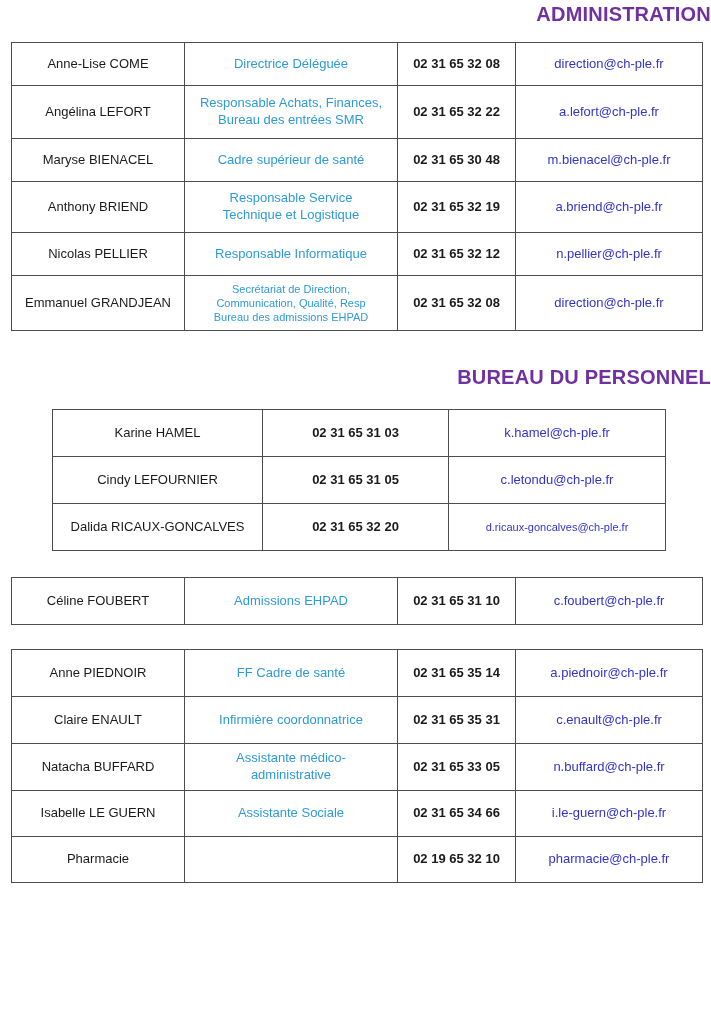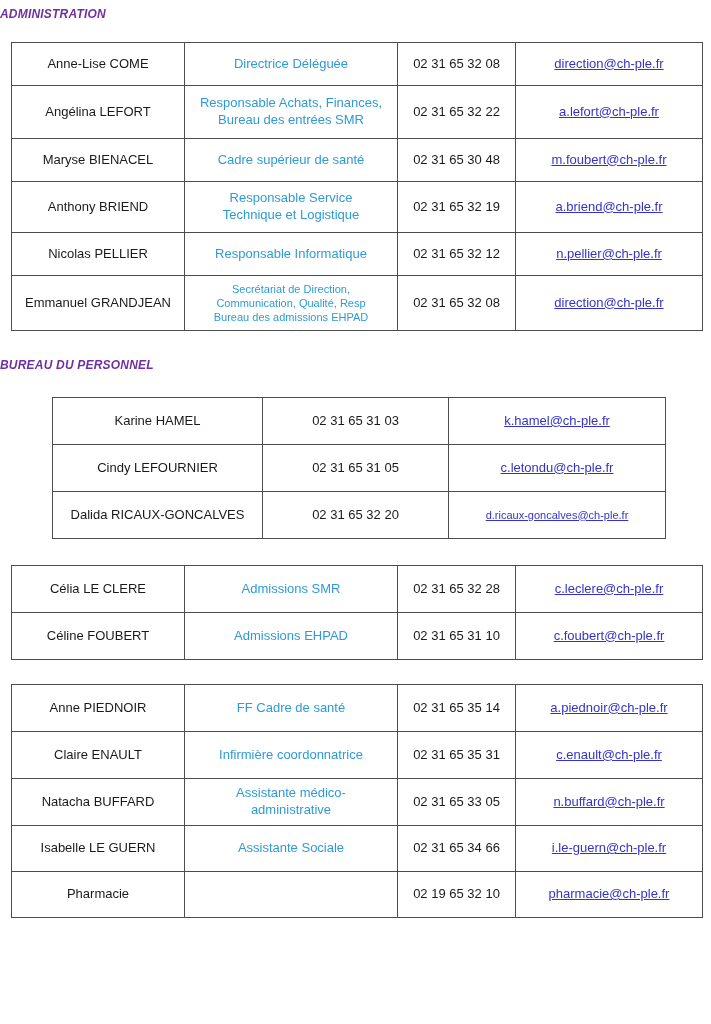--- a/index.html
+++ b/index.html
@@ -7,30 +7,29 @@
   .page {
     position: relative;
     width: 711px;
     height: 1024px;
     background: #ffffff;
     font-family: "Liberation Sans", sans-serif;
     color: var(--text, #1a1a1a);
     overflow: hidden;
   }
   h2.section-title {
-    font-size: 12px;
+    font-size: 20px;
     line-height: 20px;
     font-weight: bold;
-    text-align: left;
+    text-align: right;
     color: var(--title, #7030A0);
     letter-spacing: 0.2px;
-    font-style: italic;
   }
   .t-admin  { margin: 18px 0 0 11px; }
-  .title-personnel { margin-top: 24px; }
+  .title-personnel { margin-top: 36px; }
   .t-personnel { margin: 22px 0 0 52px; }
   .title-admissions { margin-top: 25px; }
   .t-admissions { margin: 26px 0 0 11px; }
   .title-smr { margin-top: 26px; }
   .t-smr { margin: 24px 0 0 11px; }
   .title-admin { margin-top: 4px; }
 
   table {
     border-collapse: collapse;
     table-layout: fixed;
@@ -56,24 +55,23 @@
 
   tr.r43 { height: 43px; }
   tr.r53 { height: 53px; }
   tr.r51 { height: 51px; }
   tr.r55 { height: 55px; }
   tr.r47 { height: 47px; }
   tr.r46 { height: 46px; }
 
   .name  { color: var(--text, #1a1a1a); }
   .role  { color: var(--role, #2E9BD6); white-space: pre-line; }
-  .phone { color: var(--text, #1a1a1a); }
+  .phone { color: var(--text, #1a1a1a); font-weight: bold; }
   a.email {
     color: var(--email, #3333CC);
-    text-decoration: underline;
     cursor: pointer;
   }
   .sm { font-size: 11px; }
 </style>
 </head>
 <body>
 
 <div class="page">
 
   <h2 class="section-title title-admin">ADMINISTRATION</h2>
@@ -95,21 +93,21 @@
         <td class="name">Angélina LEFORT</td>
         <td class="role">Responsable Achats, Finances,
 Bureau des entrées SMR</td>
         <td class="phone">02 31 65 32 22</td>
         <td><a class="email">a.lefort@ch-ple.fr</a></td>
       </tr>
       <tr class="r43">
         <td class="name">Maryse BIENACEL</td>
         <td class="role">Cadre supérieur de santé</td>
         <td class="phone">02 31 65 30 48</td>
-        <td><a class="email">m.foubert@ch-ple.fr</a></td>
+        <td><a class="email">m.bienacel@ch-ple.fr</a></td>
       </tr>
       <tr class="r51">
         <td class="name">Anthony BRIEND</td>
         <td class="role">Responsable Service
 Technique et Logistique</td>
         <td class="phone">02 31 65 32 19</td>
         <td><a class="email">a.briend@ch-ple.fr</a></td>
       </tr>
       <tr class="r43">
         <td class="name">Nicolas PELLIER</td>
@@ -156,26 +154,20 @@
 
   <table class="wide t-admissions">
     <colgroup>
         <col class="c-name">
         <col class="c-role">
         <col class="c-phone">
         <col class="c-email">
       </colgroup>
     <tbody>
       <tr class="r47">
-        <td class="name">Célia LE CLERE</td>
-        <td class="role">Admissions SMR</td>
-        <td class="phone">02 31 65 32 28</td>
-        <td><a class="email">c.leclere@ch-ple.fr</a></td>
-      </tr>
-      <tr class="r47">
         <td class="name">Céline FOUBERT</td>
         <td class="role">Admissions EHPAD</td>
         <td class="phone">02 31 65 31 10</td>
         <td><a class="email">c.foubert@ch-ple.fr</a></td>
       </tr>
     </tbody>
   </table>
 
   <table class="wide t-smr">
     <colgroup>

